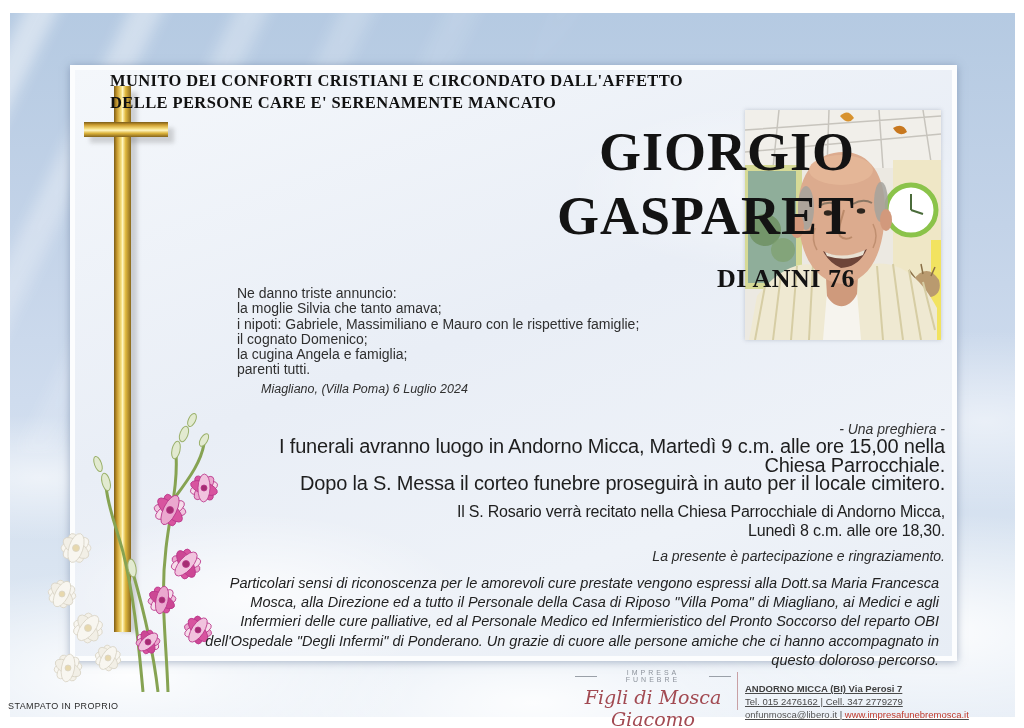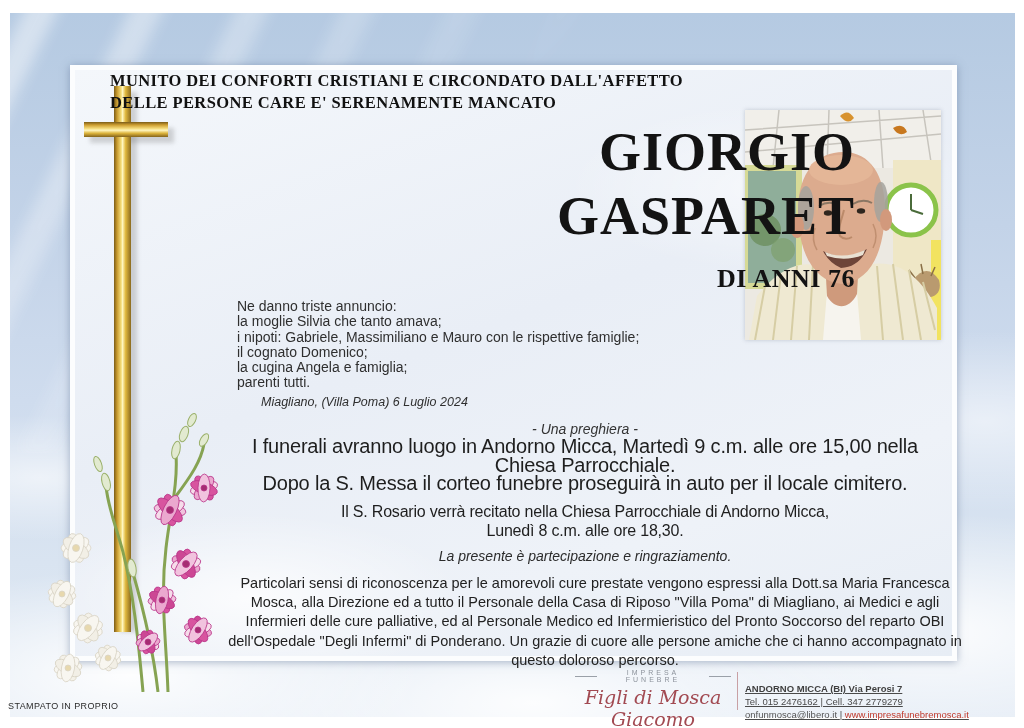--- a/index.html
+++ b/index.html
@@ -40,28 +40,28 @@
   .photo{position:absolute;left:745px;top:110px;width:196px;height:230px;
     box-shadow:0 0 4px rgba(120,130,150,.4);overflow:hidden;background:#ece9e2;}
   
   .hdr{position:absolute;left:110px;right:80px;top:70px;
     font-family:"Liberation Serif",serif;font-weight:bold;font-size:16.5px;
     line-height:22px;color:#111;letter-spacing:.4px;}
   .name{position:absolute;left:165px;width:690px;top:120px;text-align:right;
     font-family:"Liberation Serif",serif;font-weight:bold;color:#131313;}
   .name .nm{font-size:54px;line-height:64px;letter-spacing:1px;}
   .name .age{font-size:26px;margin-top:16px;letter-spacing:.5px;}
-  .ann{position:absolute;left:237px;top:299px;font-size:14px;line-height:15.3px;color:#2f2f2f;}
+  .ann{position:absolute;left:237px;top:286px;font-size:14px;line-height:15.3px;color:#2f2f2f;}
   .ann-date{margin-top:4px;font-style:italic;font-size:12.5px;color:#2f2f2f;margin-left:24px;}
-  .center-col{position:absolute;left:225px;width:720px;text-align:center;color:#1e1e1e;}
+  .center-col{position:absolute;left:225px;width:720px;text-align:right;color:#1e1e1e;}
   .prayer{top:421px;font-style:italic;font-size:14px;color:#333;}
   .fun1{top:437px;font-size:20px;line-height:18.5px;letter-spacing:-.2px;}
   .fun2{top:502px;font-size:16px;line-height:19px;letter-spacing:-.2px;}
   .part{top:548px;font-style:italic;font-size:14px;color:#2b2b2b;}
-  .thanks{top:574px;left:225px;width:740px;font-size:14.5px;
+  .thanks{top:574px;left:199px;width:740px;font-style:italic;font-size:14.5px;
     line-height:19.2px;color:#222;}
   
   .printed{position:absolute;left:8px;top:701px;font-size:9px;color:#2b2b2b;letter-spacing:.4px;}
   .logo{position:absolute;left:575px;top:669px;width:156px;text-align:center;}
   .logo-type{font-size:7px;letter-spacing:3px;color:#8d939c;display:flex;align-items:center;justify-content:center;gap:6px;}
   .logo-type .dash{display:inline-block;width:24px;height:1px;background:#9aa0a8;}
   .logo-name{font-family:"DejaVu Serif",serif;font-style:italic;font-size:19px;
     color:#a24a52;margin-top:3px;border-bottom:1px solid #a24a52;padding-bottom:2px;}
   .vdiv{position:absolute;left:737px;top:672px;width:1px;height:38px;background:#c9a0a4;}
   .contacts{position:absolute;left:745px;top:682px;font-size:9.5px;line-height:13px;color:#4a4a4a;text-decoration:underline;}

